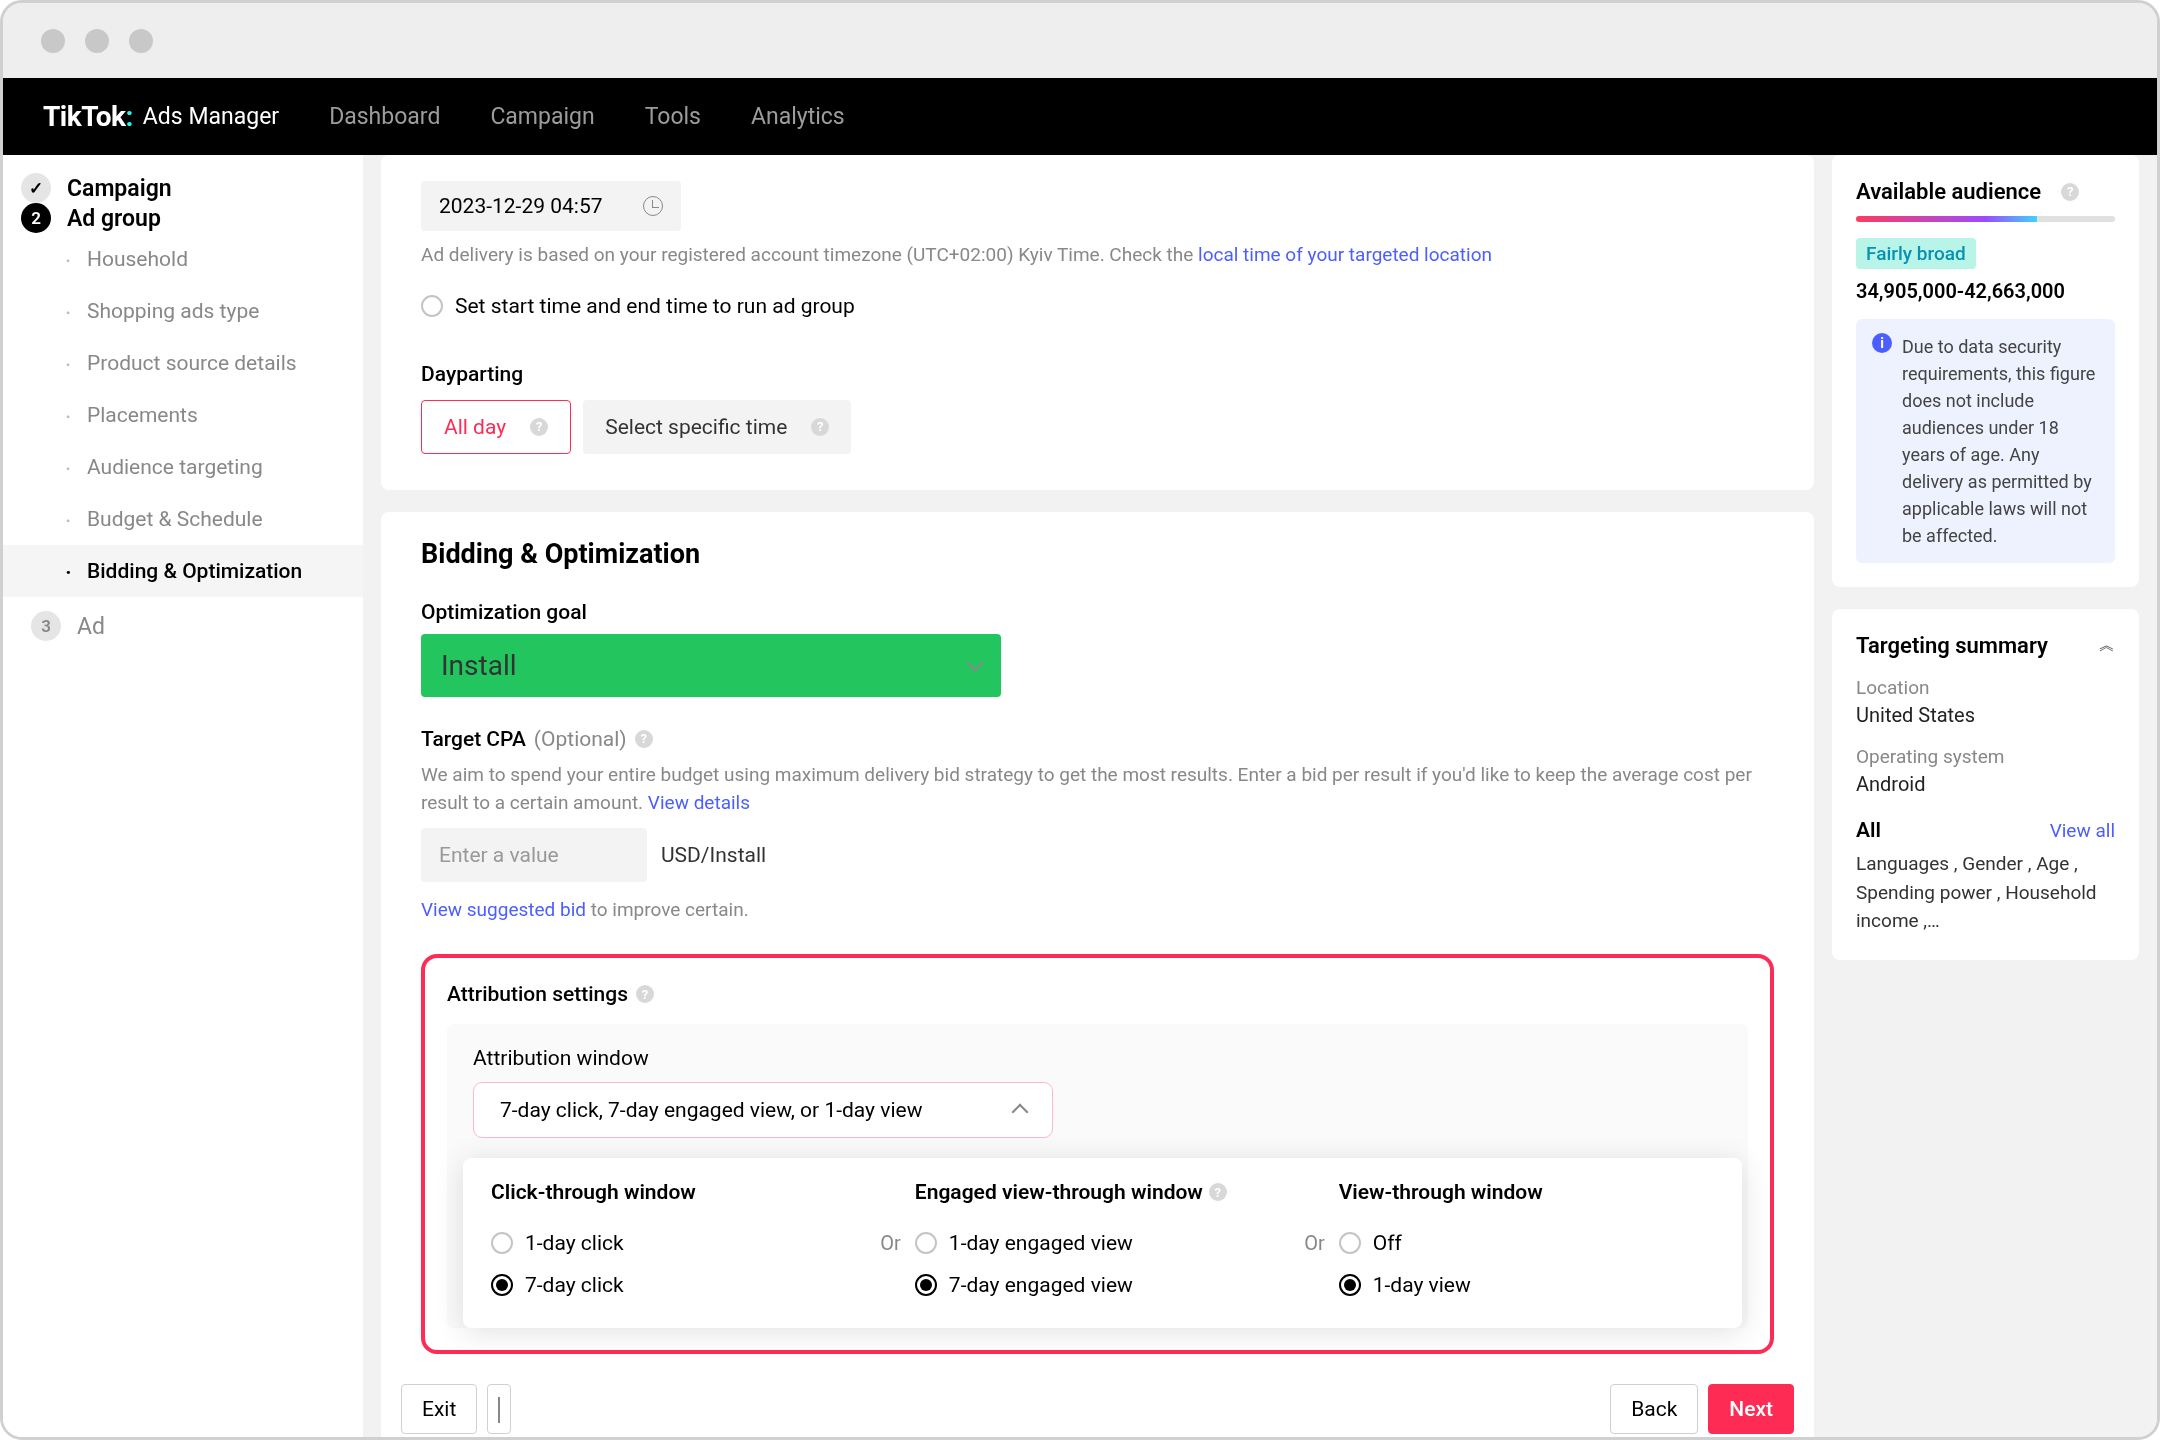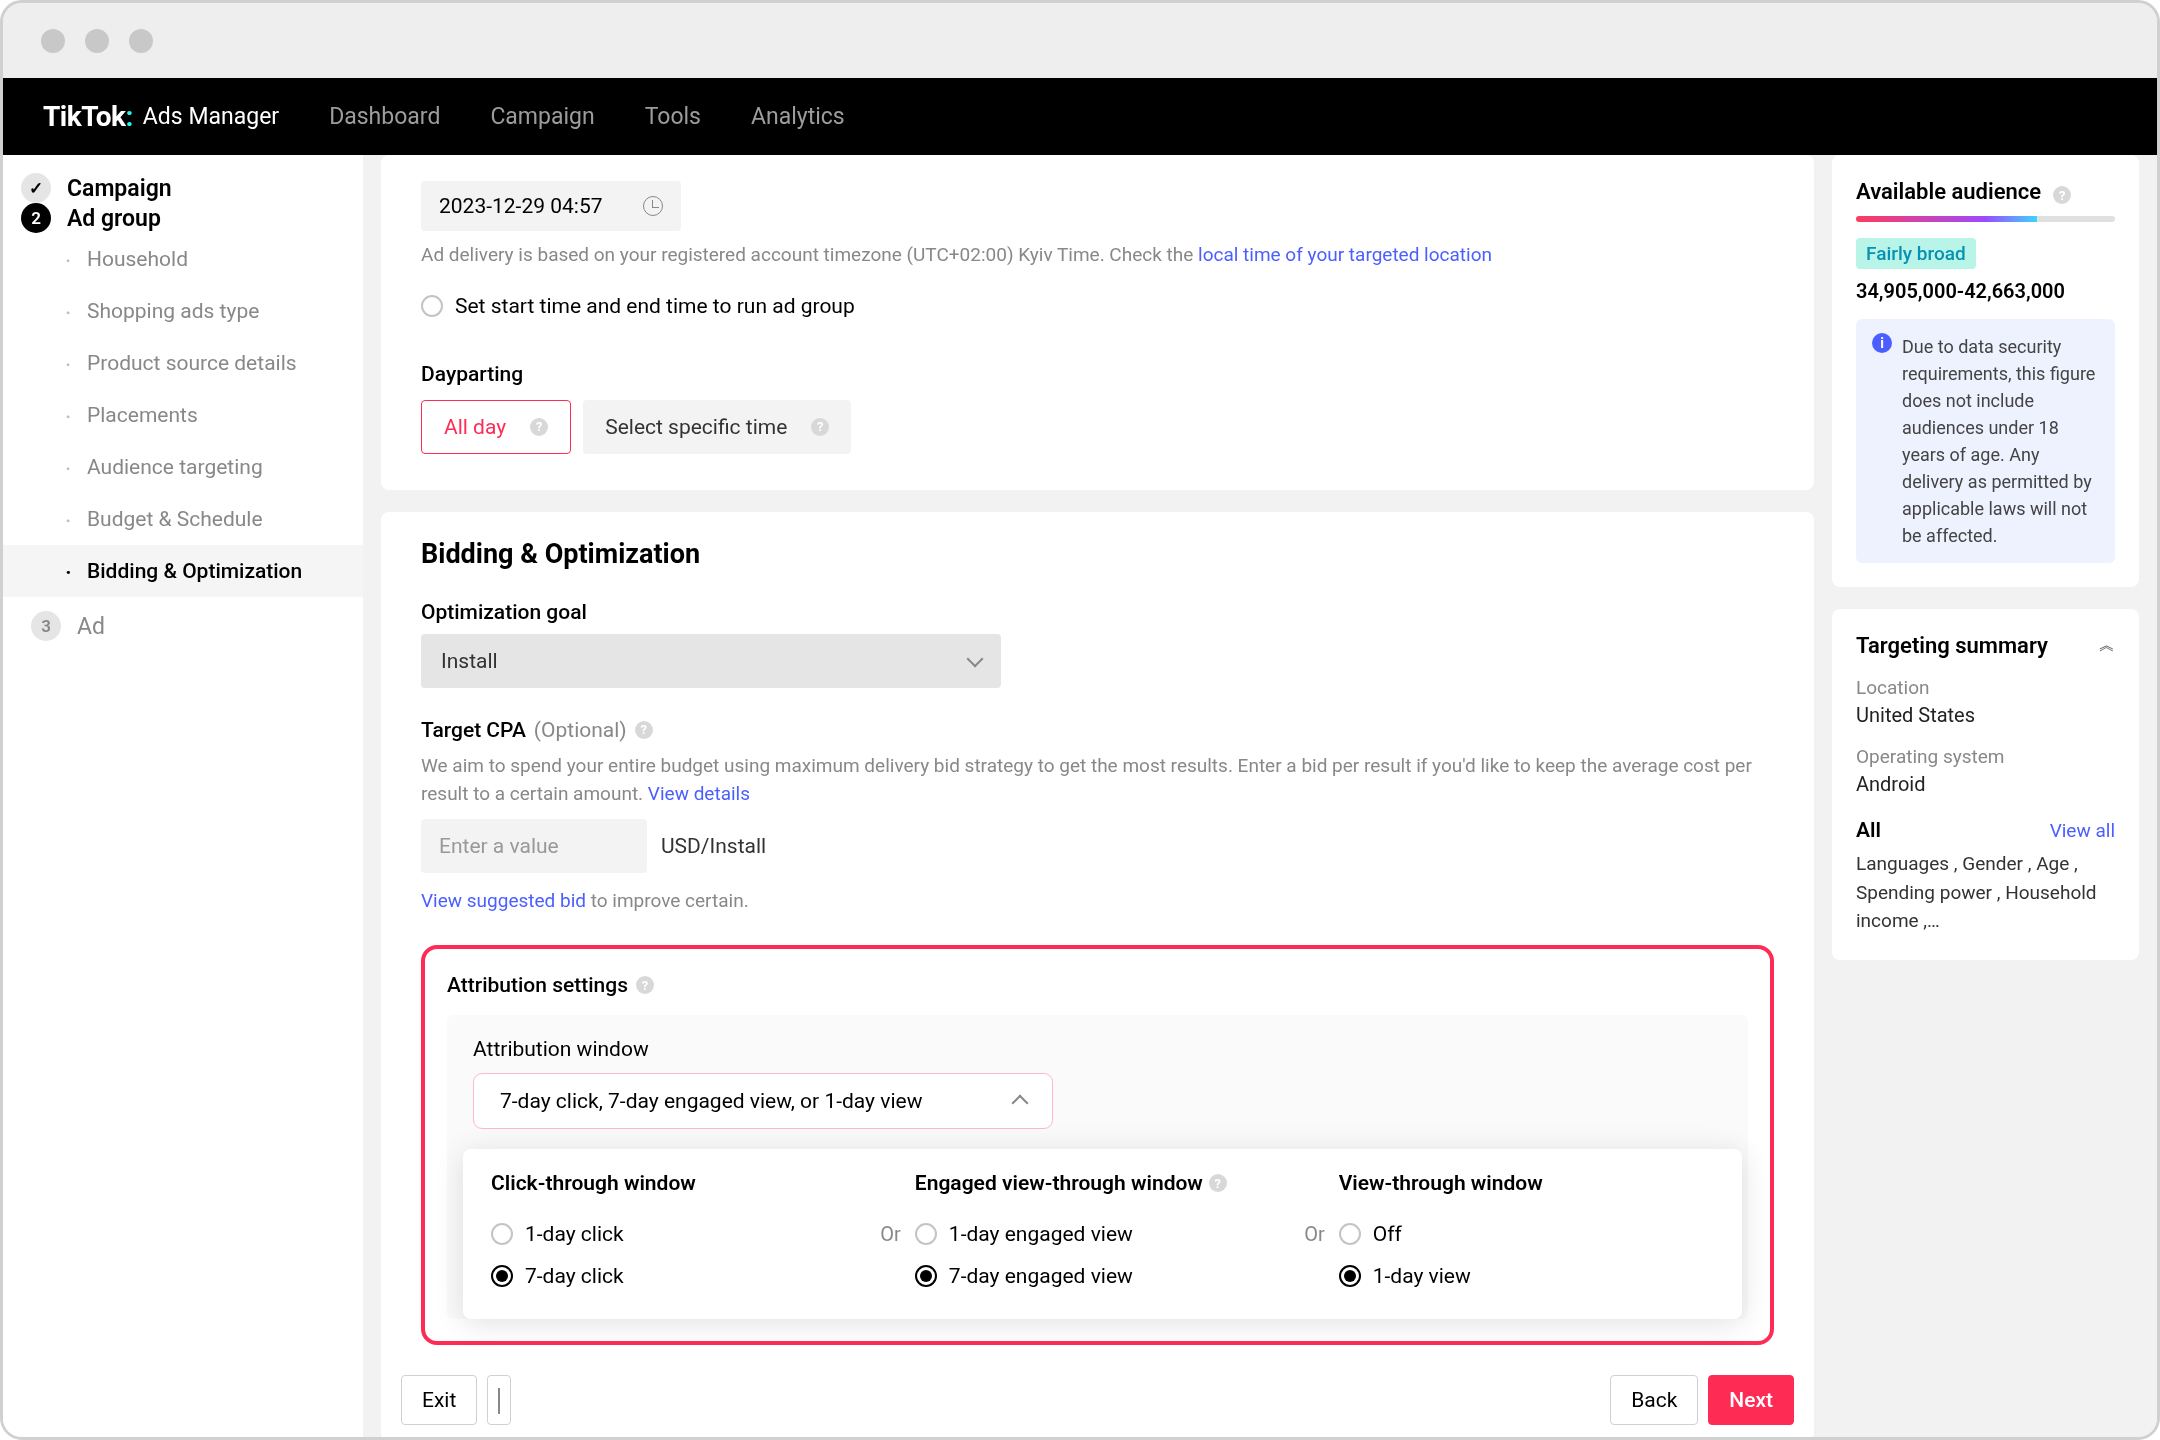--- a/index.html
+++ b/index.html
@@ -53,21 +53,21 @@
   
   .pill-group { display:flex; gap:0; }
   .pill { padding:14px 22px; font-size:21px; border-radius:4px; display:flex; align-items:center; gap:24px; cursor:pointer; }
   .pill.active { border:1.5px solid #FE2C55; color:#FE2C55; background:#fff; }
   .pill.inactive { background:#f3f3f3; color:#333; margin-left:12px; }
   
   .info-icon { width:18px; height:18px; border-radius:50%; background:#d8d8d8; color:#fff; display:inline-flex; align-items:center; justify-content:center; font-size:13px; font-weight:700; flex-shrink:0; }
   
   .h2 { font-size:27px; font-weight:700; margin-bottom:30px; }
   
-  .select-box { background:#e5e5e5; border-radius:4px; padding:15px 20px; font-size:21px; color:#333; display:flex; align-items:center; justify-content:space-between; width:580px; cursor:pointer; }
+  .select-box { background:#22c55e; border-radius:4px; padding:15px 20px; font-size:28px; color:#333; display:flex; align-items:center; justify-content:space-between; width:580px; cursor:pointer; }
   .chevron { width:12px; height:12px; border-right:2px solid #888; border-bottom:2px solid #888; transform:rotate(45deg); margin-top:-4px; }
   
   .field-label { font-size:21px; font-weight:500; margin-bottom:10px; display:flex; align-items:center; gap:8px; }
   .optional { color:#888; font-weight:400; }
   .cpa-row { display:flex; align-items:center; gap:14px; margin-top:10px; }
   .text-input { background:#f3f3f3; border:none; border-radius:4px; padding:15px 18px; font-size:21px; width:226px; }
   .text-input::placeholder { color:#999; }
   .unit-label { font-size:21px; color:#333; }
   
   .attr-highlight { border:4px solid #FE2C55; border-radius:16px; padding:24px 22px 22px; margin-top:30px; position:relative; }
@@ -77,21 +77,21 @@
   .chevron-up { width:12px; height:12px; border-right:2px solid #888; border-bottom:2px solid #888; transform:rotate(-135deg); margin-bottom:-4px; }
   
   .attr-popup { background:#fff; box-shadow:0 4px 30px rgba(0,0,0,0.12); border-radius:8px; padding:22px 28px; display:flex; margin-top:20px; margin-left:-10px; margin-right:-20px; }
   .attr-col { flex:1; }
   .attr-col-title { font-size:21px; font-weight:600; margin-bottom:18px; display:flex; align-items:center; gap:6px; }
   .attr-opt { display:flex; align-items:center; gap:12px; font-size:21px; padding:9px 0; cursor:pointer; }
   .attr-or { align-self:center; color:#888; font-size:20px; padding:0 14px; }
   
   .rhs { width:325px; flex-shrink:0; padding-right:18px; }
   .rhs-card { background:#fff; border-radius:8px; padding:24px 24px; margin-bottom:22px; }
-  .rhs-title { font-size:22px; font-weight:600; display:flex; align-items:flex-end; gap:12px; }
+  .rhs-title { font-size:22px; font-weight:600; display:flex; align-items:center; gap:20px; }
   .audience-bar { height:6px; border-radius:3px; margin-top:12px; background:linear-gradient(90deg, #FF3B5C 0%, #9B4BFF 50%, #3ED5FF 70%, #e0e0e0 70%, #e0e0e0 100%); }
   .badge-broad { display:inline-block; background:#B8F5E8; color:#0891B2; font-size:19px; padding:4px 10px; border-radius:4px; margin-top:16px; font-weight:500; }
   .audience-count { font-size:20px; font-weight:600; margin-top:10px; }
   .info-box { background:#EEF2FF; border-radius:6px; padding:14px 16px; font-size:18px; color:#444; line-height:1.5; margin-top:16px; display:flex; gap:10px; }
   .info-box-icon { width:20px; height:20px; border-radius:50%; background:#4B5EFF; color:#fff; display:flex; align-items:center; justify-content:center; font-size:14px; font-weight:700; flex-shrink:0; }
   
   .rhs-collapse { display:flex; justify-content:space-between; align-items:center; }
   .dbl-chevron { font-size:16px; color:#666; }
   .summary-item { margin-top:18px; }
   .summary-label { font-size:19px; color:#888; }

